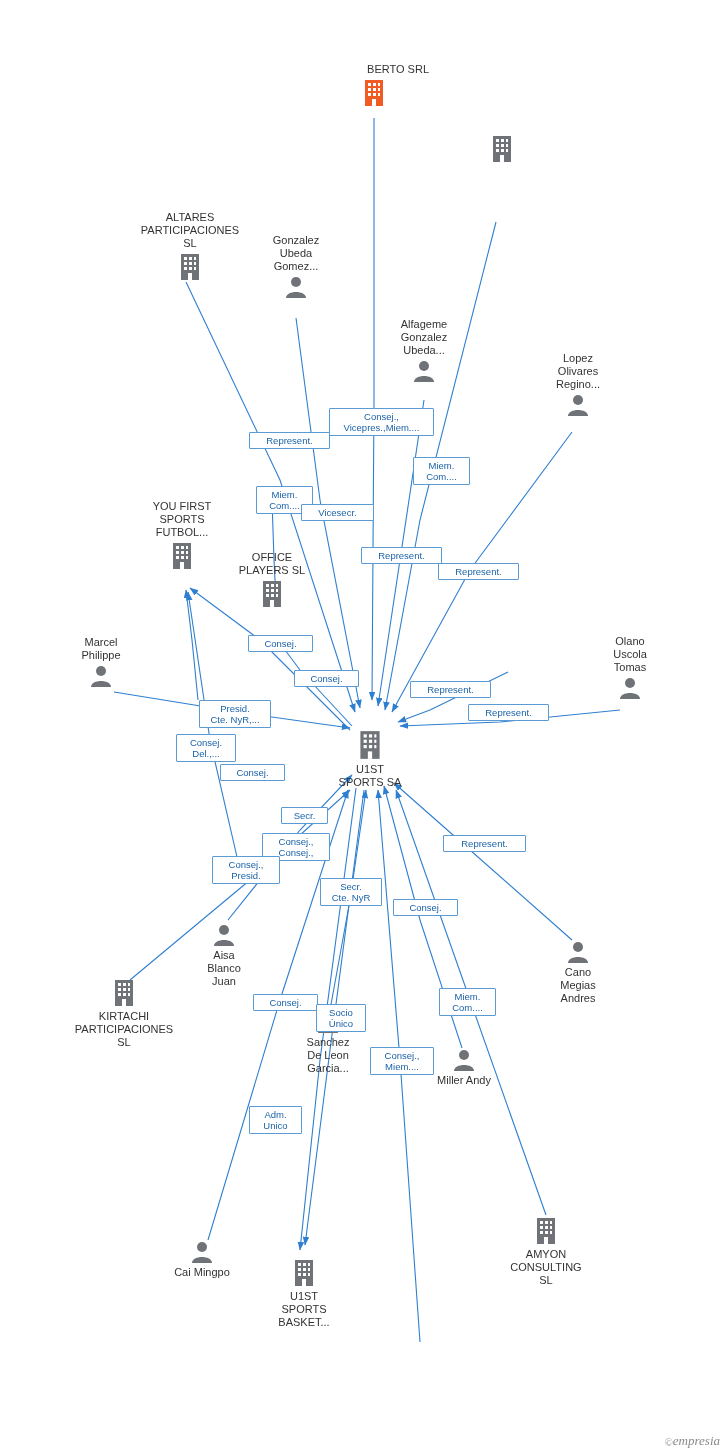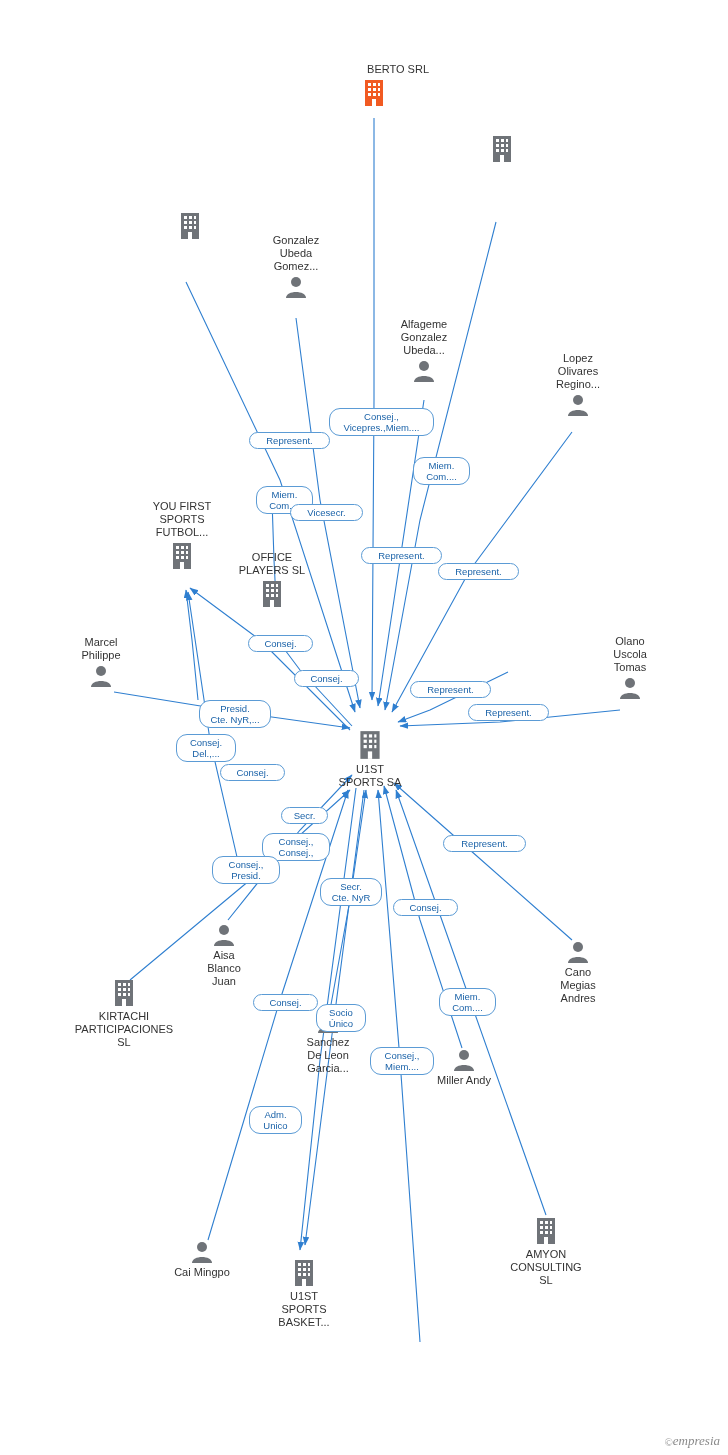--- a/index.html
+++ b/index.html
@@ -52,21 +52,21 @@
   .label {
     position: absolute;
     background: #ffffff;
     border: 1px solid #5b9bd5;
     color: #1a62a8;
     font-size: 9.5px;
     line-height: 11px;
     padding: 2px 4px;
     text-align: center;
     white-space: pre-line;
-    border-radius: 11px;
+    border-radius: 1px;
   }
   .watermark {
     position: absolute;
     right: 8px;
     bottom: 6px;
     font-size: 13px;
     color: #9a9a9a;
     font-family: "Liberation Serif", serif;
   }
   .watermark .c {
@@ -154,20 +154,22 @@
             <rect x="8" y="15" width="3" height="3"></rect>
             <rect x="13" y="15" width="3" height="3"></rect>
             <rect x="18" y="15" width="2" height="3"></rect>
             <rect x="12" y="21" width="4" height="7"></rect>
           </g>
         </svg>
     </span>
   </div>
 
   <div class="node company above" style="left:190px; top:211px;">
+    <span class="caption">ALTARES
+PARTICIPACIONES SL</span>
     <span class="glyph">
       <svg width="28" height="30" viewBox="0 0 28 30">
           <rect x="5" y="2" width="18" height="26" fill="#6f7378"></rect>
           <g fill="#ffffff">
             <rect x="8" y="5" width="3" height="3"></rect>
             <rect x="13" y="5" width="3" height="3"></rect>
             <rect x="18" y="5" width="2" height="3"></rect>
             <rect x="8" y="10" width="3" height="3"></rect>
             <rect x="13" y="10" width="3" height="3"></rect>
             <rect x="18" y="10" width="2" height="3"></rect>
@@ -433,21 +435,21 @@
   </div>
 
 
   <div class="label" style="left:329px; top:408px; width:95px;">Consej.,
 Vicepres.,Miem....</div>
   <div class="label" style="left:249px; top:432px; width:71px;">Represent.</div>
   <div class="label" style="left:413px; top:457px; width:47px;">Miem.
 Com....</div>
   <div class="label" style="left:256px; top:486px; width:47px;">Miem.
 Com....</div>
-  <div class="label" style="left:290px; top:504px; width:63px;">Vicesecr.</div>
+  <div class="label" style="left:301px; top:504px; width:63px;">Vicesecr.</div>
   <div class="label" style="left:361px; top:547px; width:71px;">Represent.</div>
   <div class="label" style="left:438px; top:563px; width:71px;">Represent.</div>
   <div class="label" style="left:248px; top:635px; width:55px;">Consej.</div>
   <div class="label" style="left:294px; top:670px; width:55px;">Consej.</div>
   <div class="label" style="left:410px; top:681px; width:71px;">Represent.</div>
   <div class="label" style="left:468px; top:704px; width:71px;">Represent.</div>
   <div class="label" style="left:199px; top:700px; width:62px;">Presid.
 Cte. NyR,...</div>
   <div class="label" style="left:176px; top:734px; width:50px;">Consej.
 Del.,...</div>

